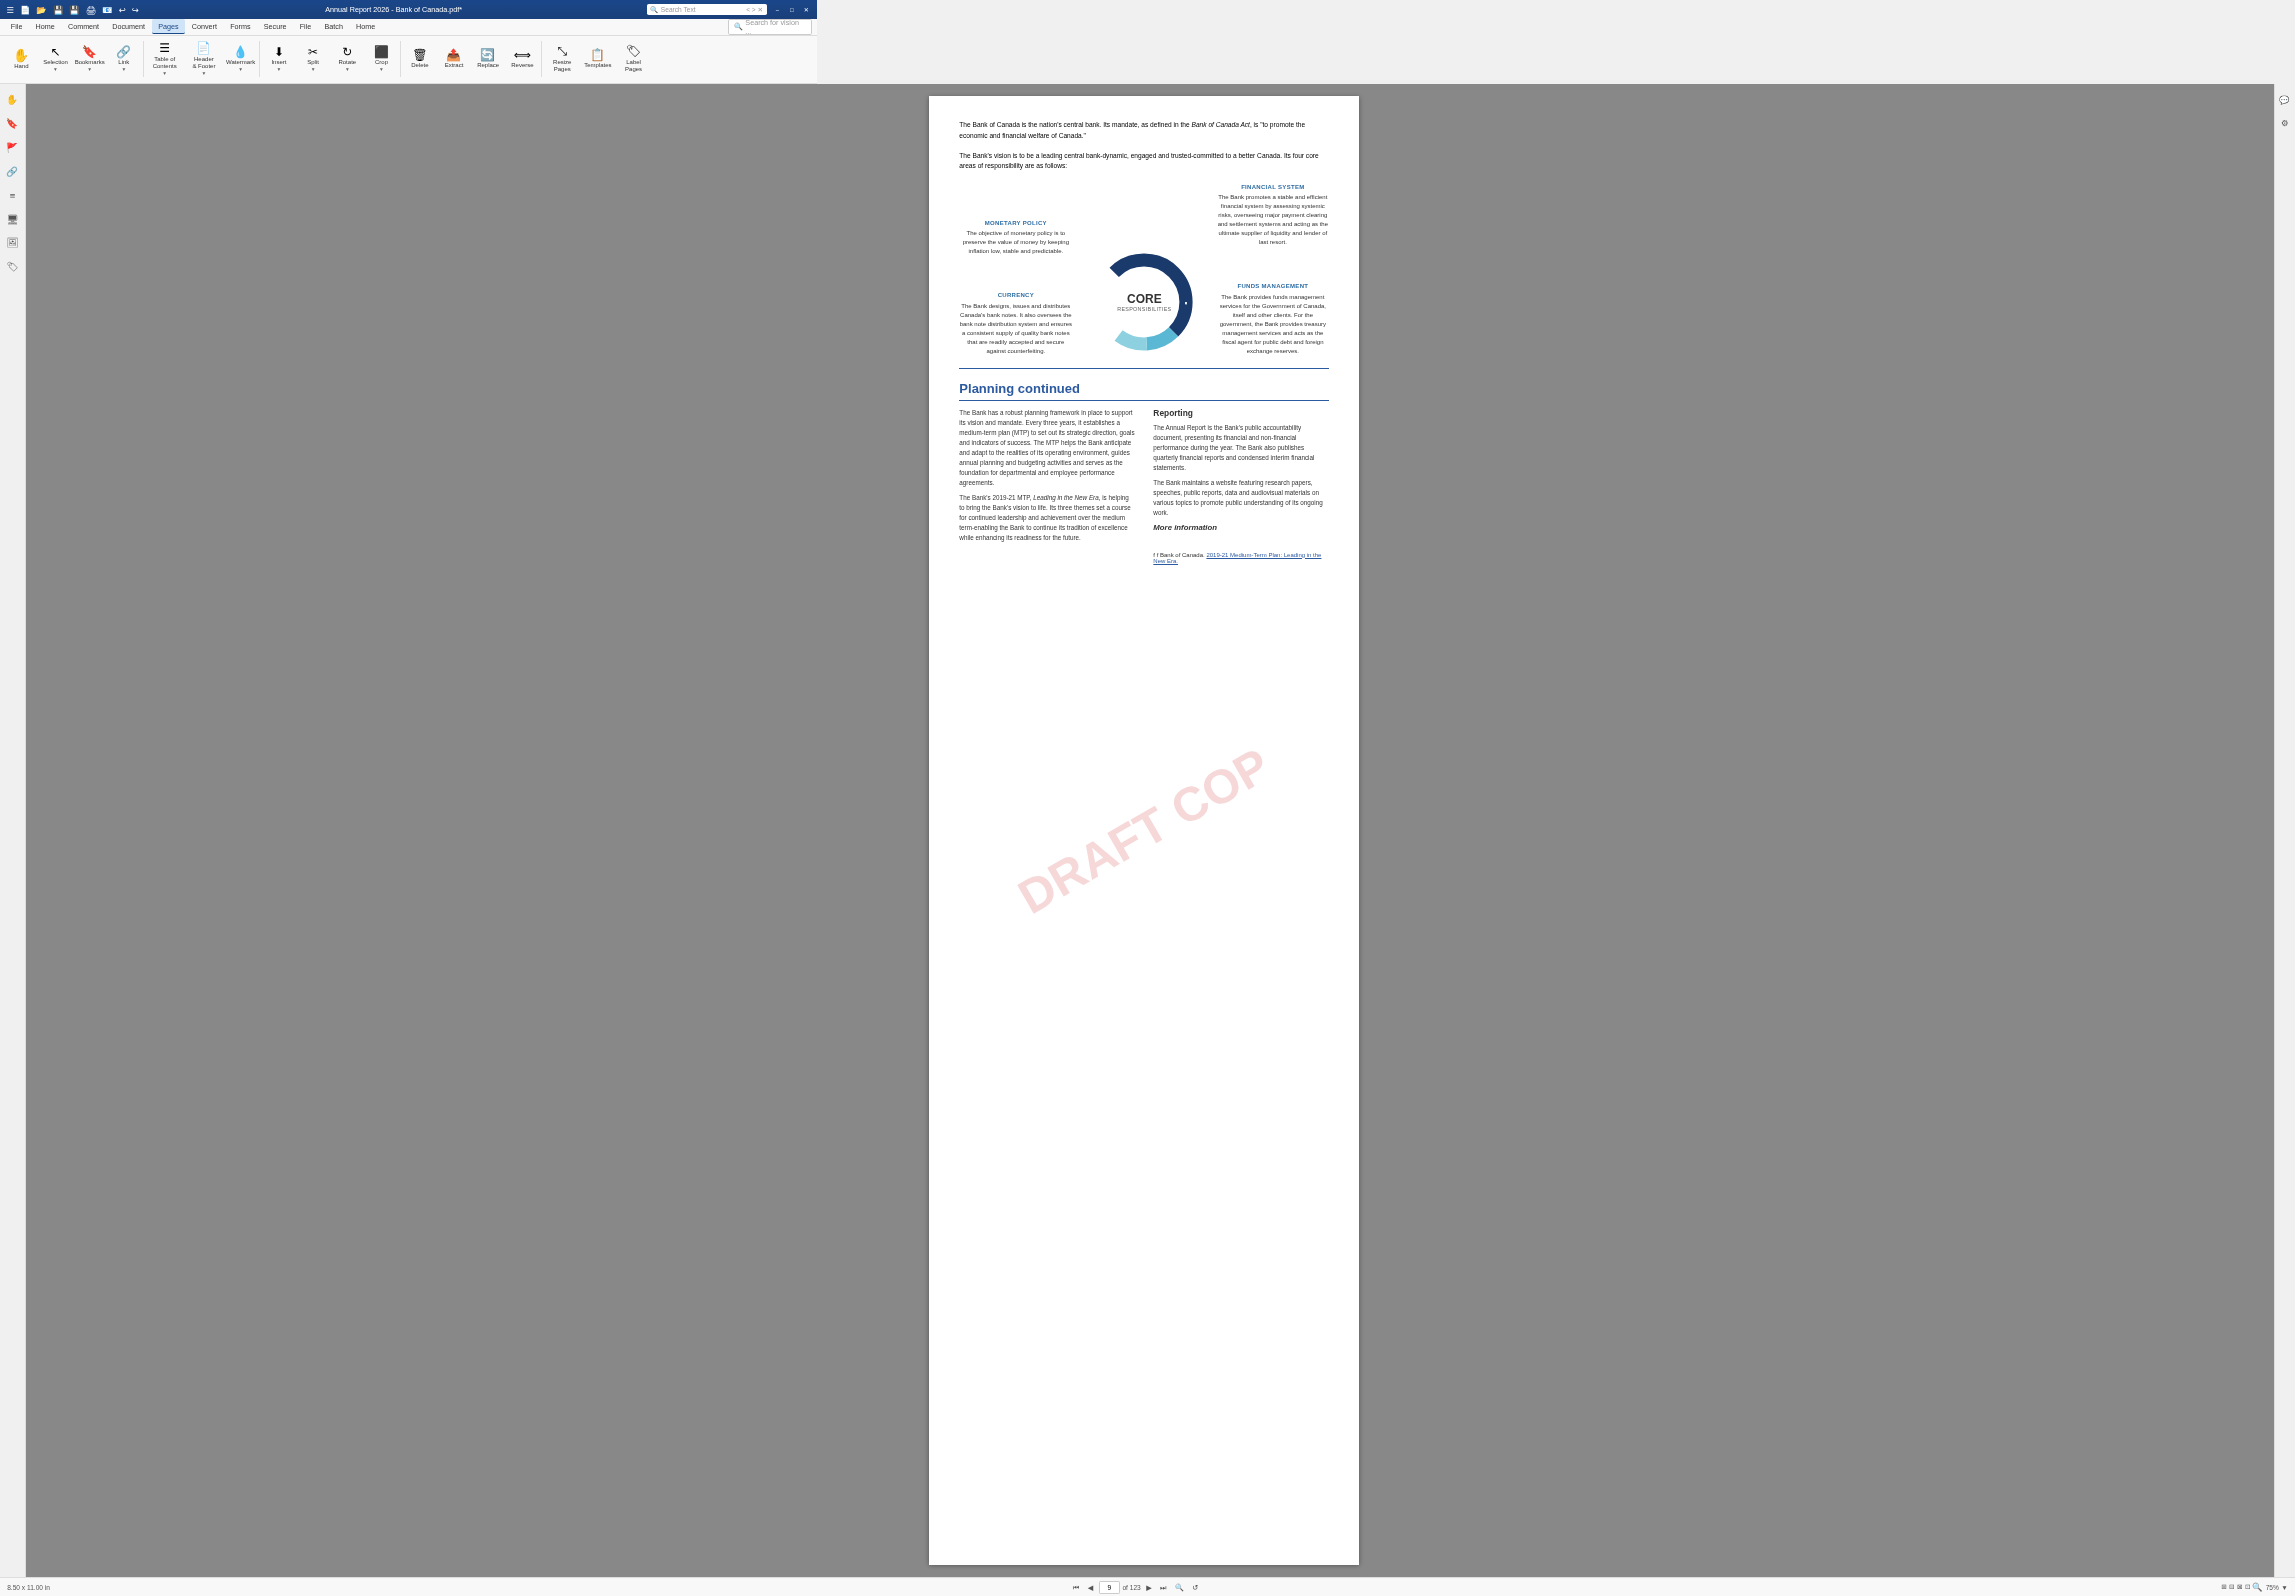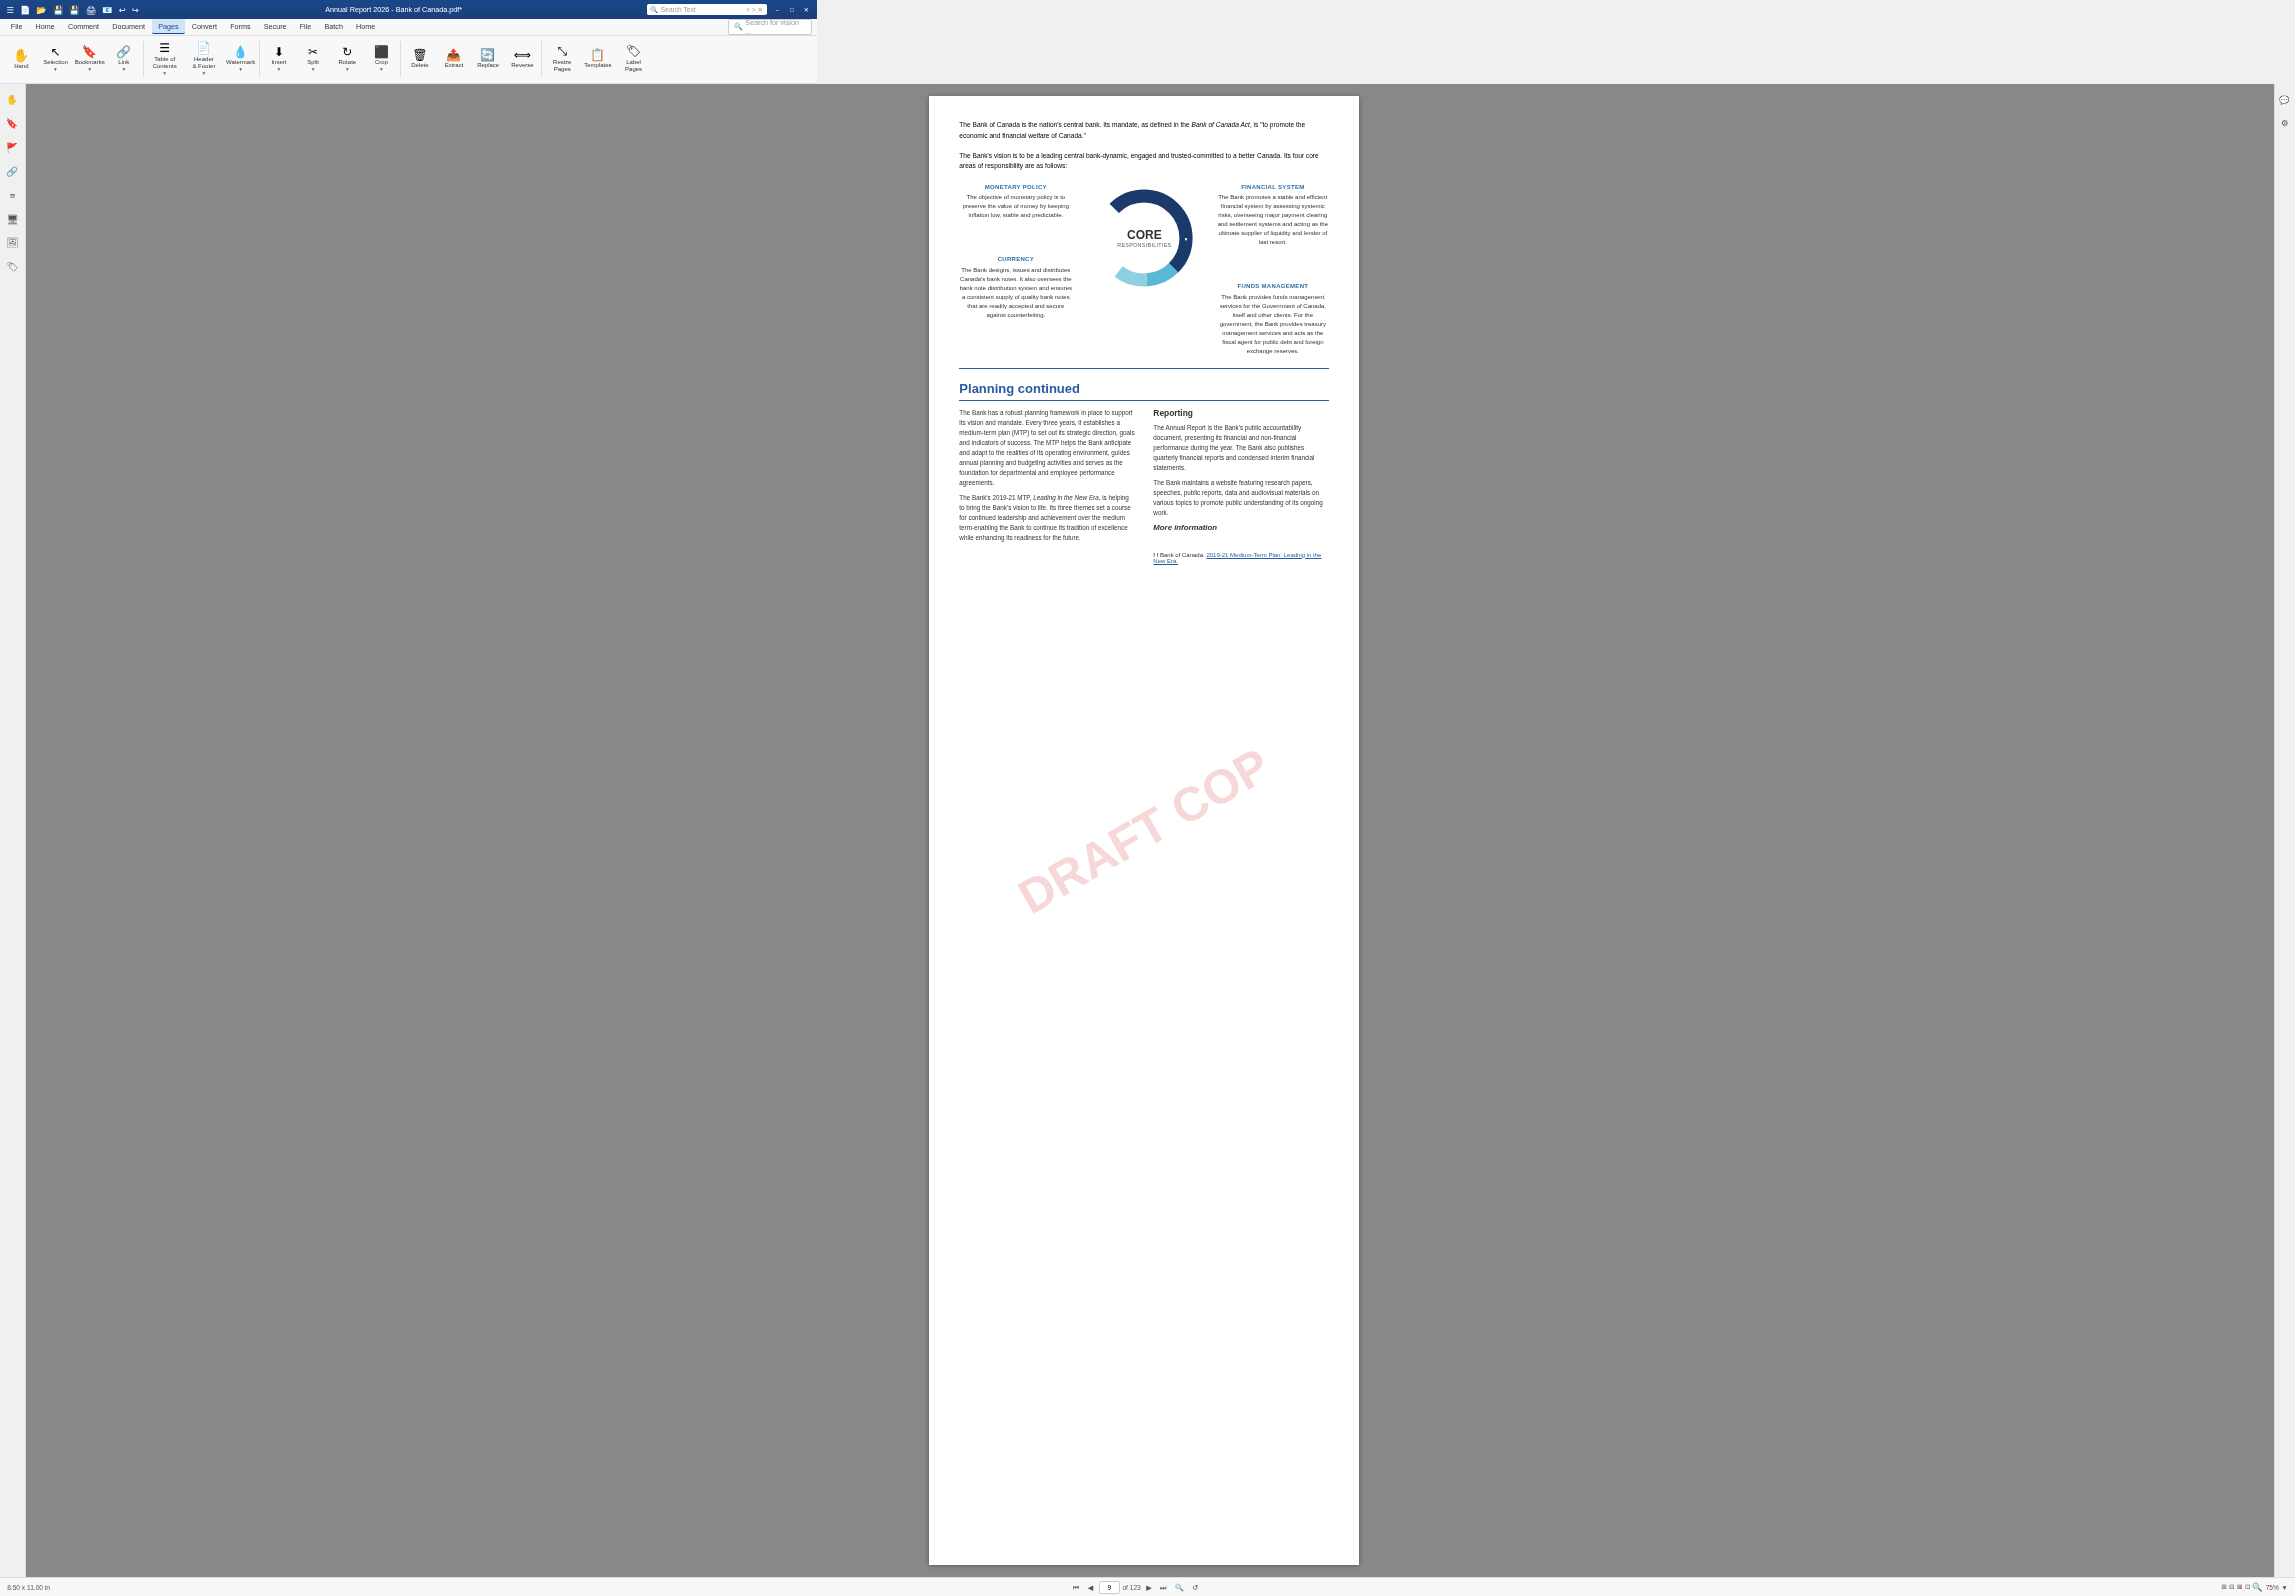--- a/index.html
+++ b/index.html
@@ -162,21 +162,21 @@
     
     .pdf-text { position: relative; z-index: 2; }
     .pdf-intro { font-size: 6.6px; line-height: 1.6; margin-bottom: 9.6px; }
     .pdf-intro em { font-style: italic; }
 
     
     .core-diagram {
       display: flex;
       gap: 12px;
       margin: 12px 0;
-      align-items: flex-start;
+      align-items: flex-end;
     }
     .core-left { width: 120px; text-align: center; }
     .core-center { flex: 0 0 120px; display: flex; align-items: center; justify-content: center; }
     .core-right { width: 120px; text-align: center; }
 
     .responsibility-block { margin-bottom: 36px; }
     .resp-title { color: #2e6da4; font-size: 6px; font-weight: bold; text-transform: uppercase; letter-spacing: 0.3px; margin-bottom: 3.6px; }
     .resp-text { font-size: 6px; line-height: 1.5; color: #333; }
 
     

